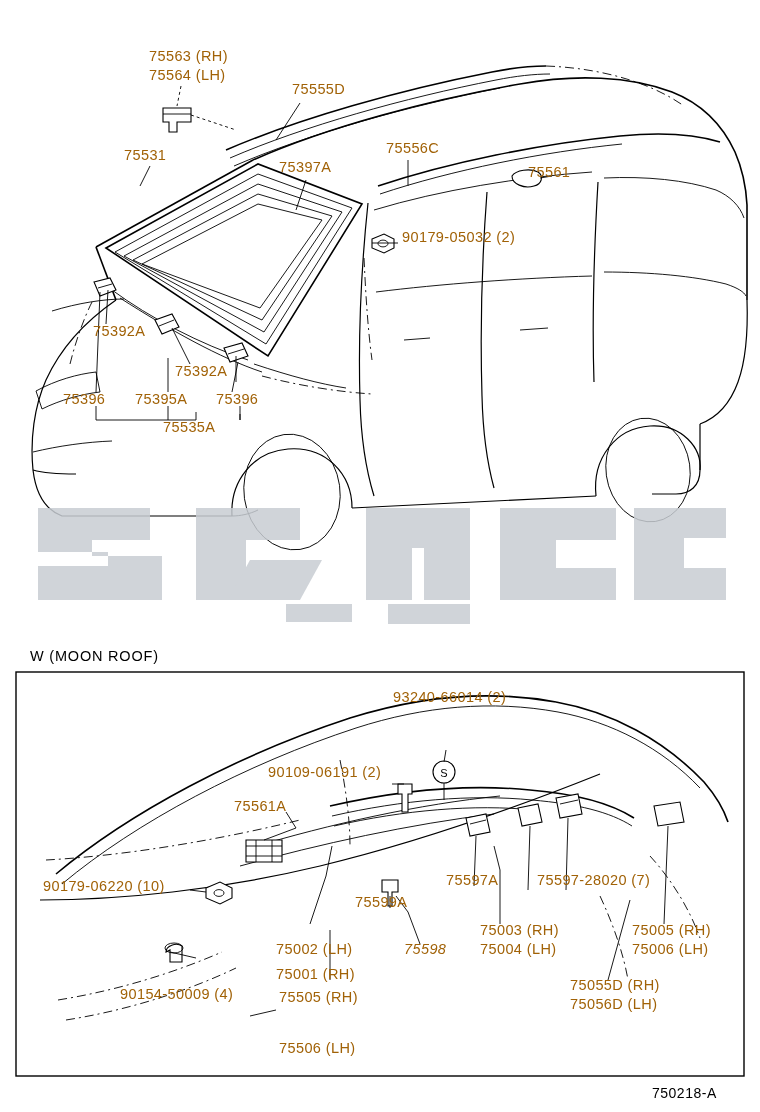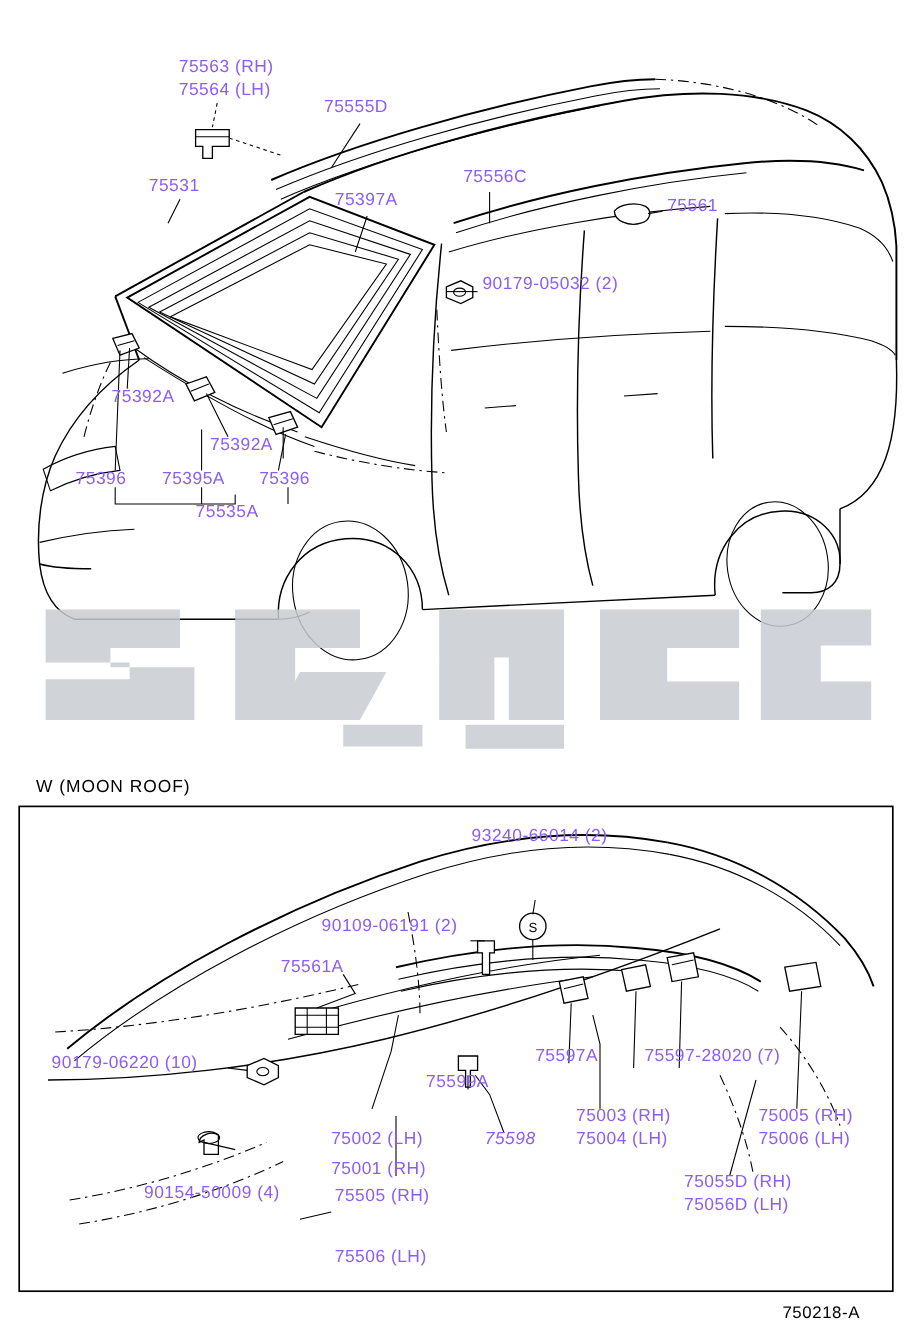--- a/index.html
+++ b/index.html
@@ -26,21 +26,21 @@
     left: 0; top: 0;
     width: 760px;
     height: 1112px;
   }
   .lbl {
     position: absolute;
     font-family: "Liberation Sans", sans-serif;
     font-size: 14.5px;
     letter-spacing: 0.4px;
     white-space: pre;
-    color: #8b5cf6;
+    color: #a16207;
     line-height: 17px;
   }
   .sec-title {
     position: absolute;
     font-size: 14.5px;
     letter-spacing: 0.8px;
     white-space: pre;
   }
   .code {
     position: absolute;
@@ -269,25 +269,25 @@
       <path class="lead" d="M500 924 L500 870 L494 846"></path>
       <path class="lead" d="M664 924 L668 826"></path>
       <path class="lead" d="M330 980 L330 930"></path>
       <path class="lead" d="M608 980 L630 900"></path>
       <path class="lead" d="M276 1010 L250 1016"></path>
     </g>
   </svg>
 
   <div class="lbl" style="left:149px; top:48px;">75563 (RH)</div>
   <div class="lbl" style="left:149px; top:67px;">75564 (LH)</div>
-  <div class="lbl" style="left:270px; top:81px;">75555D</div>
+  <div class="lbl" style="left:292px; top:81px;">75555D</div>
   <div class="lbl" style="left:124px; top:147px;">75531</div>
   <div class="lbl" style="left:279px; top:159px;">75397A</div>
   <div class="lbl" style="left:386px; top:140px;">75556C</div>
-  <div class="lbl" style="left:556px; top:164px;">75561</div>
+  <div class="lbl" style="left:528px; top:164px;">75561</div>
   <div class="lbl" style="left:402px; top:229px;">90179-05032 (2)</div>
   <div class="lbl" style="left:93px; top:323px;">75392A</div>
   <div class="lbl" style="left:175px; top:363px;">75392A</div>
   <div class="lbl" style="left:63px; top:391px;">75396</div>
   <div class="lbl" style="left:135px; top:391px;">75395A</div>
   <div class="lbl" style="left:216px; top:391px;">75396</div>
   <div class="lbl" style="left:163px; top:419px;">75535A</div>
 
   <div class="sec-title" style="left:30px; top:648px;">W (MOON ROOF)</div>
 

